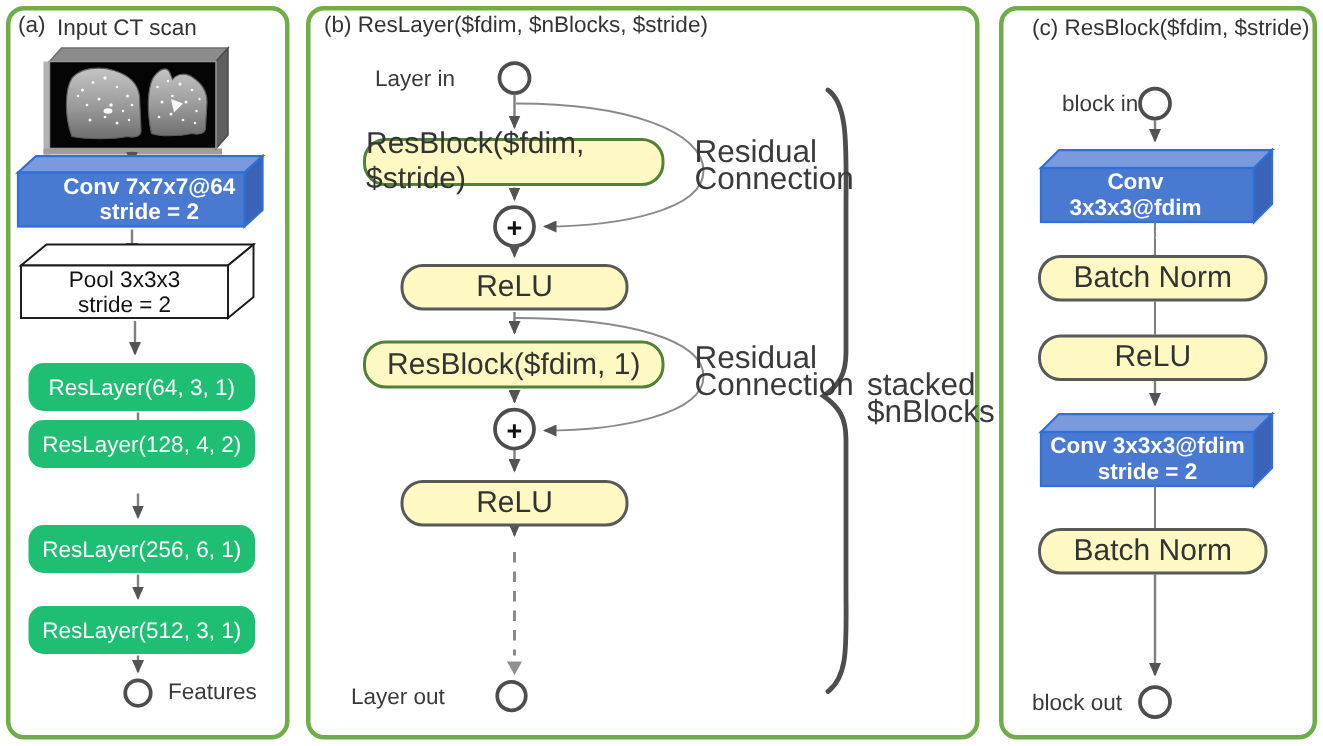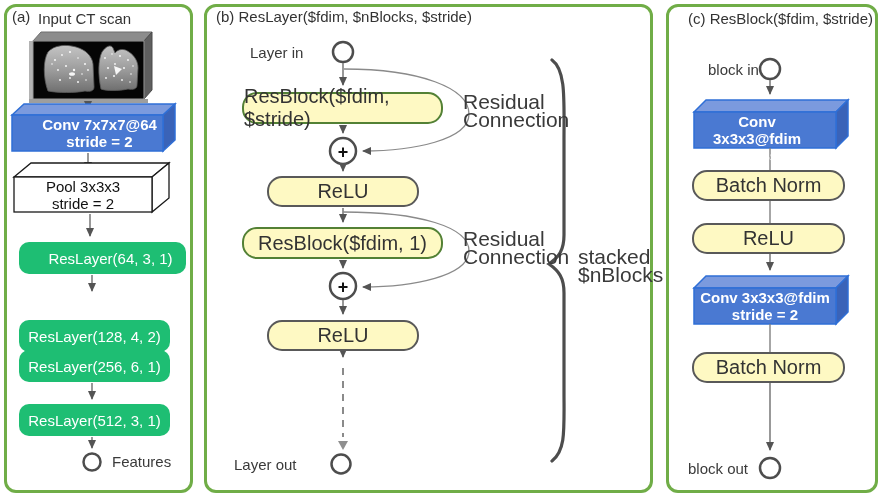--- a/index.html
+++ b/index.html
@@ -151,22 +151,22 @@
 
   <div class="convtxt" style="left:12px;top:116px;width:151px;margin-left:12px;">
     <span>Conv 7x7x7@64</span>
     <span>stride = 2</span>
   </div>
   <div class="pooltxt" style="left:14px;top:178px;width:138px;">
     <span style="display:block;">Pool 3x3x3</span>
     <span style="display:block;">stride = 2</span>
   </div>
 
-  <div class="greenbox" style="left:19px;top:242px;width:151px;height:32px;padding-left:16px;">ResLayer(64, 3, 1)</div>
-  <div class="greenbox" style="left:19px;top:280px;width:151px;height:32px;margin-top:40px;">ResLayer(128, 4, 2)</div>
+  <div class="greenbox" style="left:19px;top:242px;width:151px;height:32px;">ResLayer(64, 3, 1)</div>
+  <div class="greenbox" style="left:19px;top:280px;width:151px;height:32px;">ResLayer(128, 4, 2)</div>
   <div class="greenbox" style="left:19px;top:350px;width:151px;height:32px;">ResLayer(256, 6, 1)</div>
   <div class="greenbox" style="left:19px;top:404px;width:151px;height:32px;">ResLayer(512, 3, 1)</div>
 
   <div class="txt" style="left:112px;top:453px;">Features</div>
 
   <div class="ptitle" style="left:216px;top:8px;">(b) ResLayer($fdim, $nBlocks, $stride)</div>
   <div class="txt" style="left:250px;top:44px;">Layer in</div>
 
   <div class="rbox resblock" style="left:242px;top:92px;width:201px;height:32px;">ResBlock($fdim, $stride)</div>
   <div class="rbox" style="left:267px;top:176px;width:152px;height:31px;">ReLU</div>

